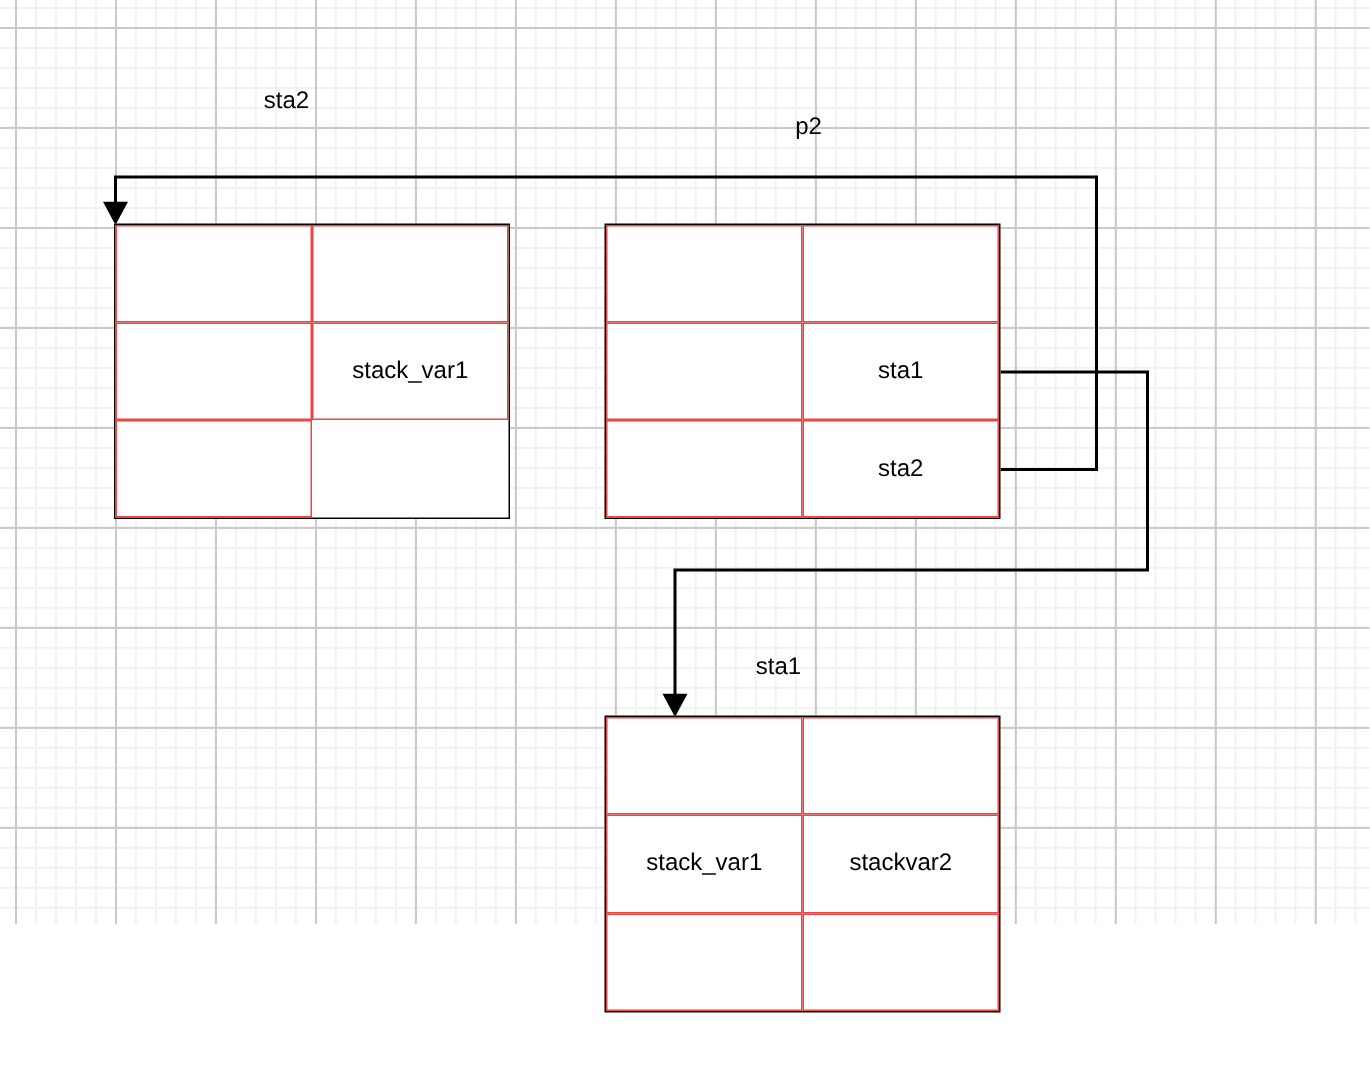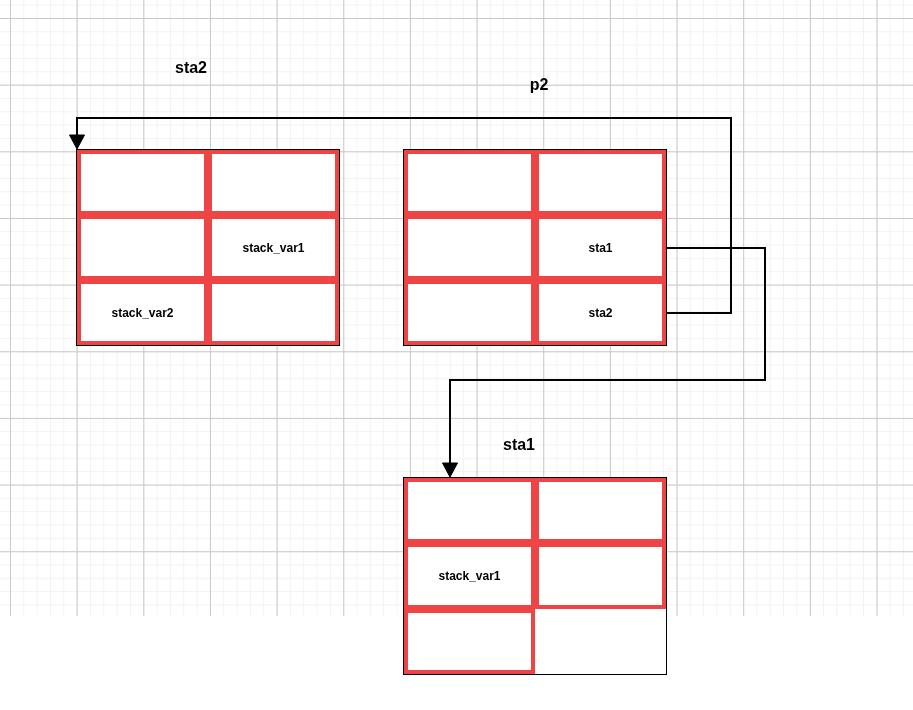--- a/index.html
+++ b/index.html
@@ -23,37 +23,36 @@
       linear-gradient(to right, #c9c9c9 1px, transparent 1px),
       linear-gradient(to bottom, #c9c9c9 1px, transparent 1px),
       linear-gradient(to right, #f2f2f2 1px, transparent 1px),
       linear-gradient(to bottom, #f2f2f2 1px, transparent 1px);
     background-size:
       66.667px 66.667px,
       66.667px 66.667px,
       13.333px 13.333px,
       13.333px 13.333px;
     background-position: 10px 18px, 10px 18px, 10px 18px, 10px 18px;
-    font-weight: bold;
   }
   .diagram-table {
     position: absolute;
     display: grid;
     grid-template-columns: 1fr 1fr;
     grid-template-rows: 1fr 1fr 1fr;
     border: 1px solid #000000;
     background: #ffffff;
     box-sizing: border-box;
   }
   .diagram-table .cell {
-    border: 4px solid #ef4444;
+    border: 1px solid #ef4444;
     display: flex;
     align-items: center;
     justify-content: center;
-    font-size: 12px;
+    font-size: 16px;
     line-height: 1;
     overflow: hidden;
     white-space: nowrap;
   }
   .table-left   { left: 76px;  top: 149px; width: 264px; height: 197px; }
   .table-right  { left: 403px; top: 149px; width: 264px; height: 197px; }
   .table-bottom { left: 403px; top: 477px; width: 264px; height: 198px; }
 
   .free-label {
     position: absolute;
@@ -99,34 +98,34 @@
 
   <div class="free-label label-sta2-top">sta2</div>
   <div class="free-label label-p2">p2</div>
   <div class="free-label label-sta1-bot">sta1</div>
 
   <div class="diagram-table table-left">
     <div class="cell"></div>
     <div class="cell"></div>
     <div class="cell"></div>
     <div class="cell">stack_var1</div>
-    <div class="cell">stack_var2</div>
     <div class="cell"></div>
   </div>
 
   <div class="diagram-table table-right">
     <div class="cell"></div>
     <div class="cell"></div>
     <div class="cell"></div>
     <div class="cell">sta1</div>
     <div class="cell"></div>
     <div class="cell">sta2</div>
   </div>
 
   <div class="diagram-table table-bottom">
     <div class="cell"></div>
     <div class="cell"></div>
     <div class="cell">stack_var1</div>
+    <div class="cell">stackvar2</div>
     <div class="cell"></div>
     <div class="cell"></div>
   </div>
 
 </div>
 
 </body></html>

